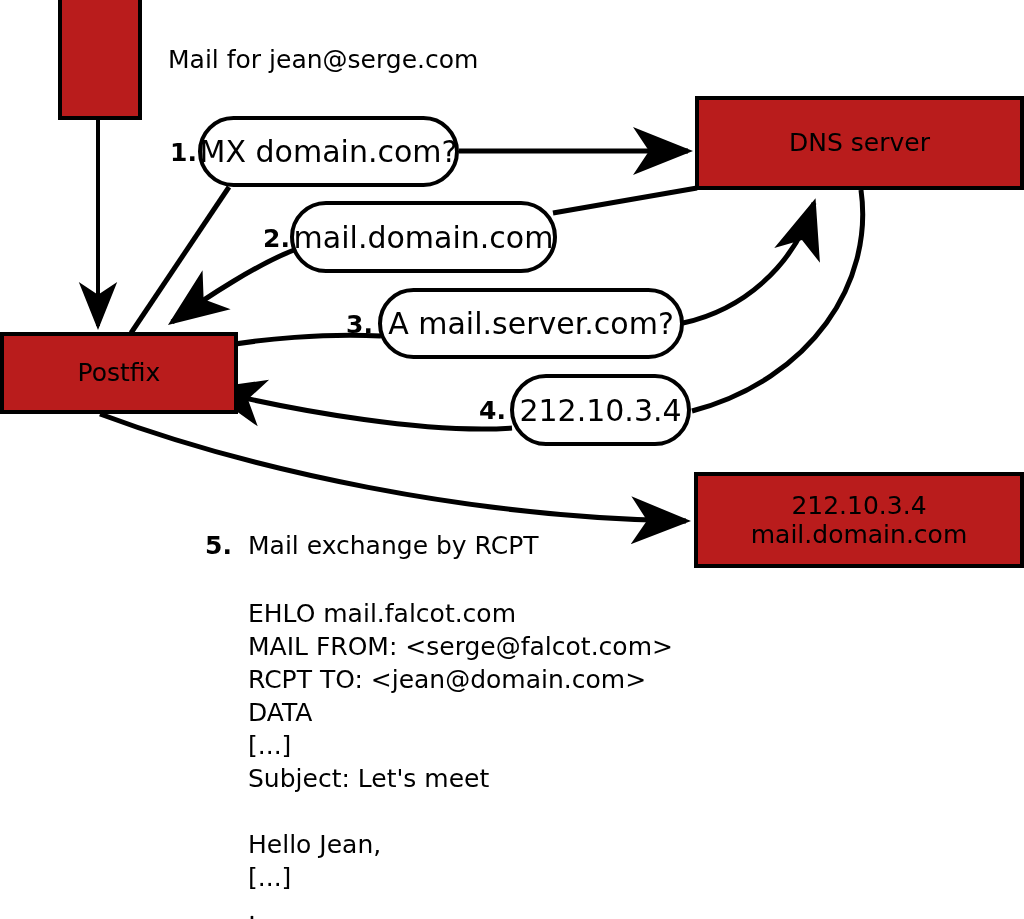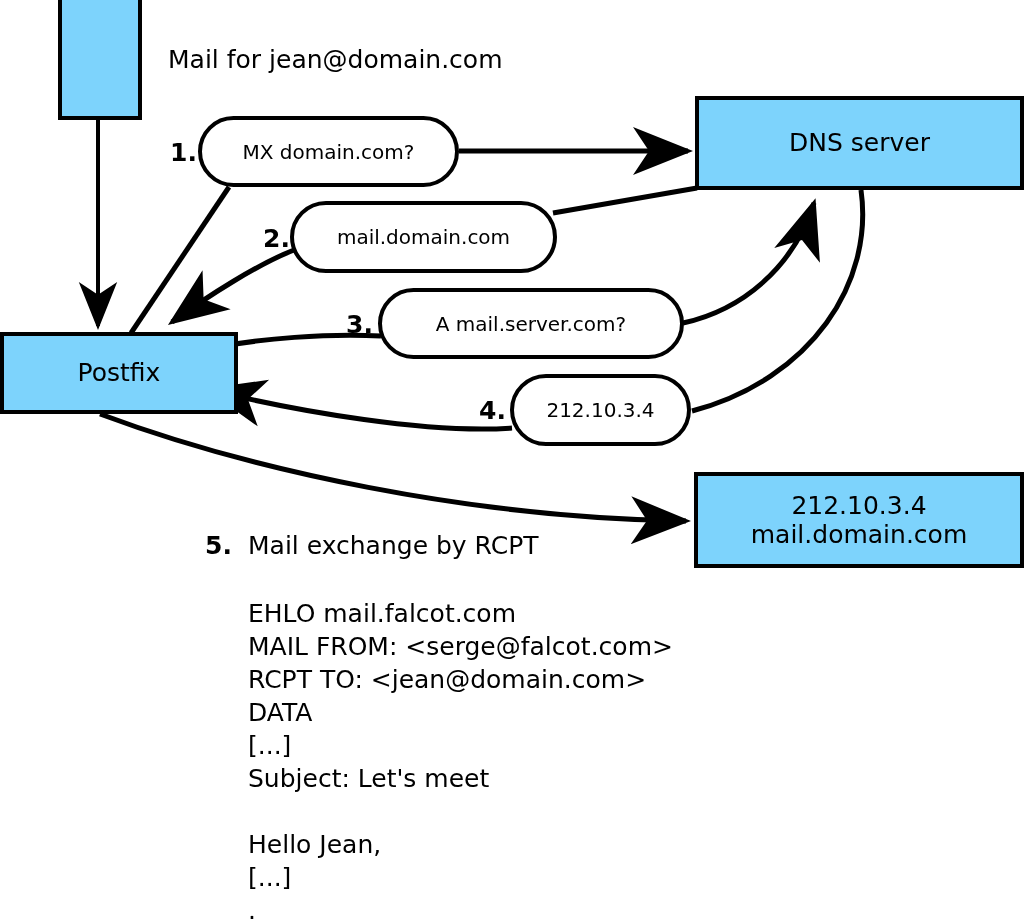--- a/index.html
+++ b/index.html
@@ -24,21 +24,21 @@
     left: 0;
     top: 0;
     width: 1024px;
     height: 919px;
   }
 
   
   .rect-node {
     position: absolute;
     box-sizing: border-box;
-    background: #7dd3fc;
+    background: #b91c1c;
     border: 4px solid #000000;
     display: flex;
     align-items: center;
     justify-content: center;
     text-align: center;
     z-index: 3;
     font-size: 25px;
     line-height: 1.18;
   }
   #node-client   { left: 58px;  top: -4px;  width: 84px;  height: 124px; }
@@ -52,21 +52,21 @@
     position: absolute;
     box-sizing: border-box;
     background: #ffffff;
     border: 4px solid #000000;
     border-radius: 999px;
     display: flex;
     align-items: center;
     justify-content: center;
     white-space: nowrap;
     z-index: 5;
-    font-size: 20px;
+    font-size: 30px;
   }
   #bubble-1 { left: 198px; top: 116px; width: 261px; height: 71px; }
   #bubble-2 { left: 290px; top: 201px; width: 267px; height: 72px; }
   #bubble-3 { left: 378px; top: 288px; width: 306px; height: 71px; }
   #bubble-4 { left: 510px; top: 374px; width: 181px; height: 72px; }
 
   
   .step-num {
     position: absolute;
     font-weight: bold;
@@ -168,19 +168,19 @@
   <div class="bubble" id="bubble-4">
     <span>212.10.3.4</span>
   </div>
 
   <div class="step-num" id="step-1">1.</div>
   <div class="step-num" id="step-2">2.</div>
   <div class="step-num" id="step-3">3.</div>
   <div class="step-num" id="step-4">4.</div>
   <div class="step-num" id="step-5">5.</div>
 
-  <div class="free-text" id="caption-mail">Mail for jean@domain.com</div>
+  <div class="free-text" id="caption-mail">Mail for jean@serge.com</div>
 
   <div class="free-text" id="label-smtp">Mail exchange by RCPT</div>
 
   <div id="smtp-transcript"><span class="ln">EHLO mail.falcot.com</span><span class="ln">MAIL FROM: &lt;serge@falcot.com&gt;</span><span class="ln">RCPT TO: &lt;jean@domain.com&gt;</span><span class="ln">DATA</span><span class="ln">[...]</span><span class="ln">Subject: Let's meet</span><span class="ln"></span><span class="ln">Hello Jean,</span><span class="ln">[...]</span><span class="ln">.</span></div>
 
 </div>
 
 </body></html>

